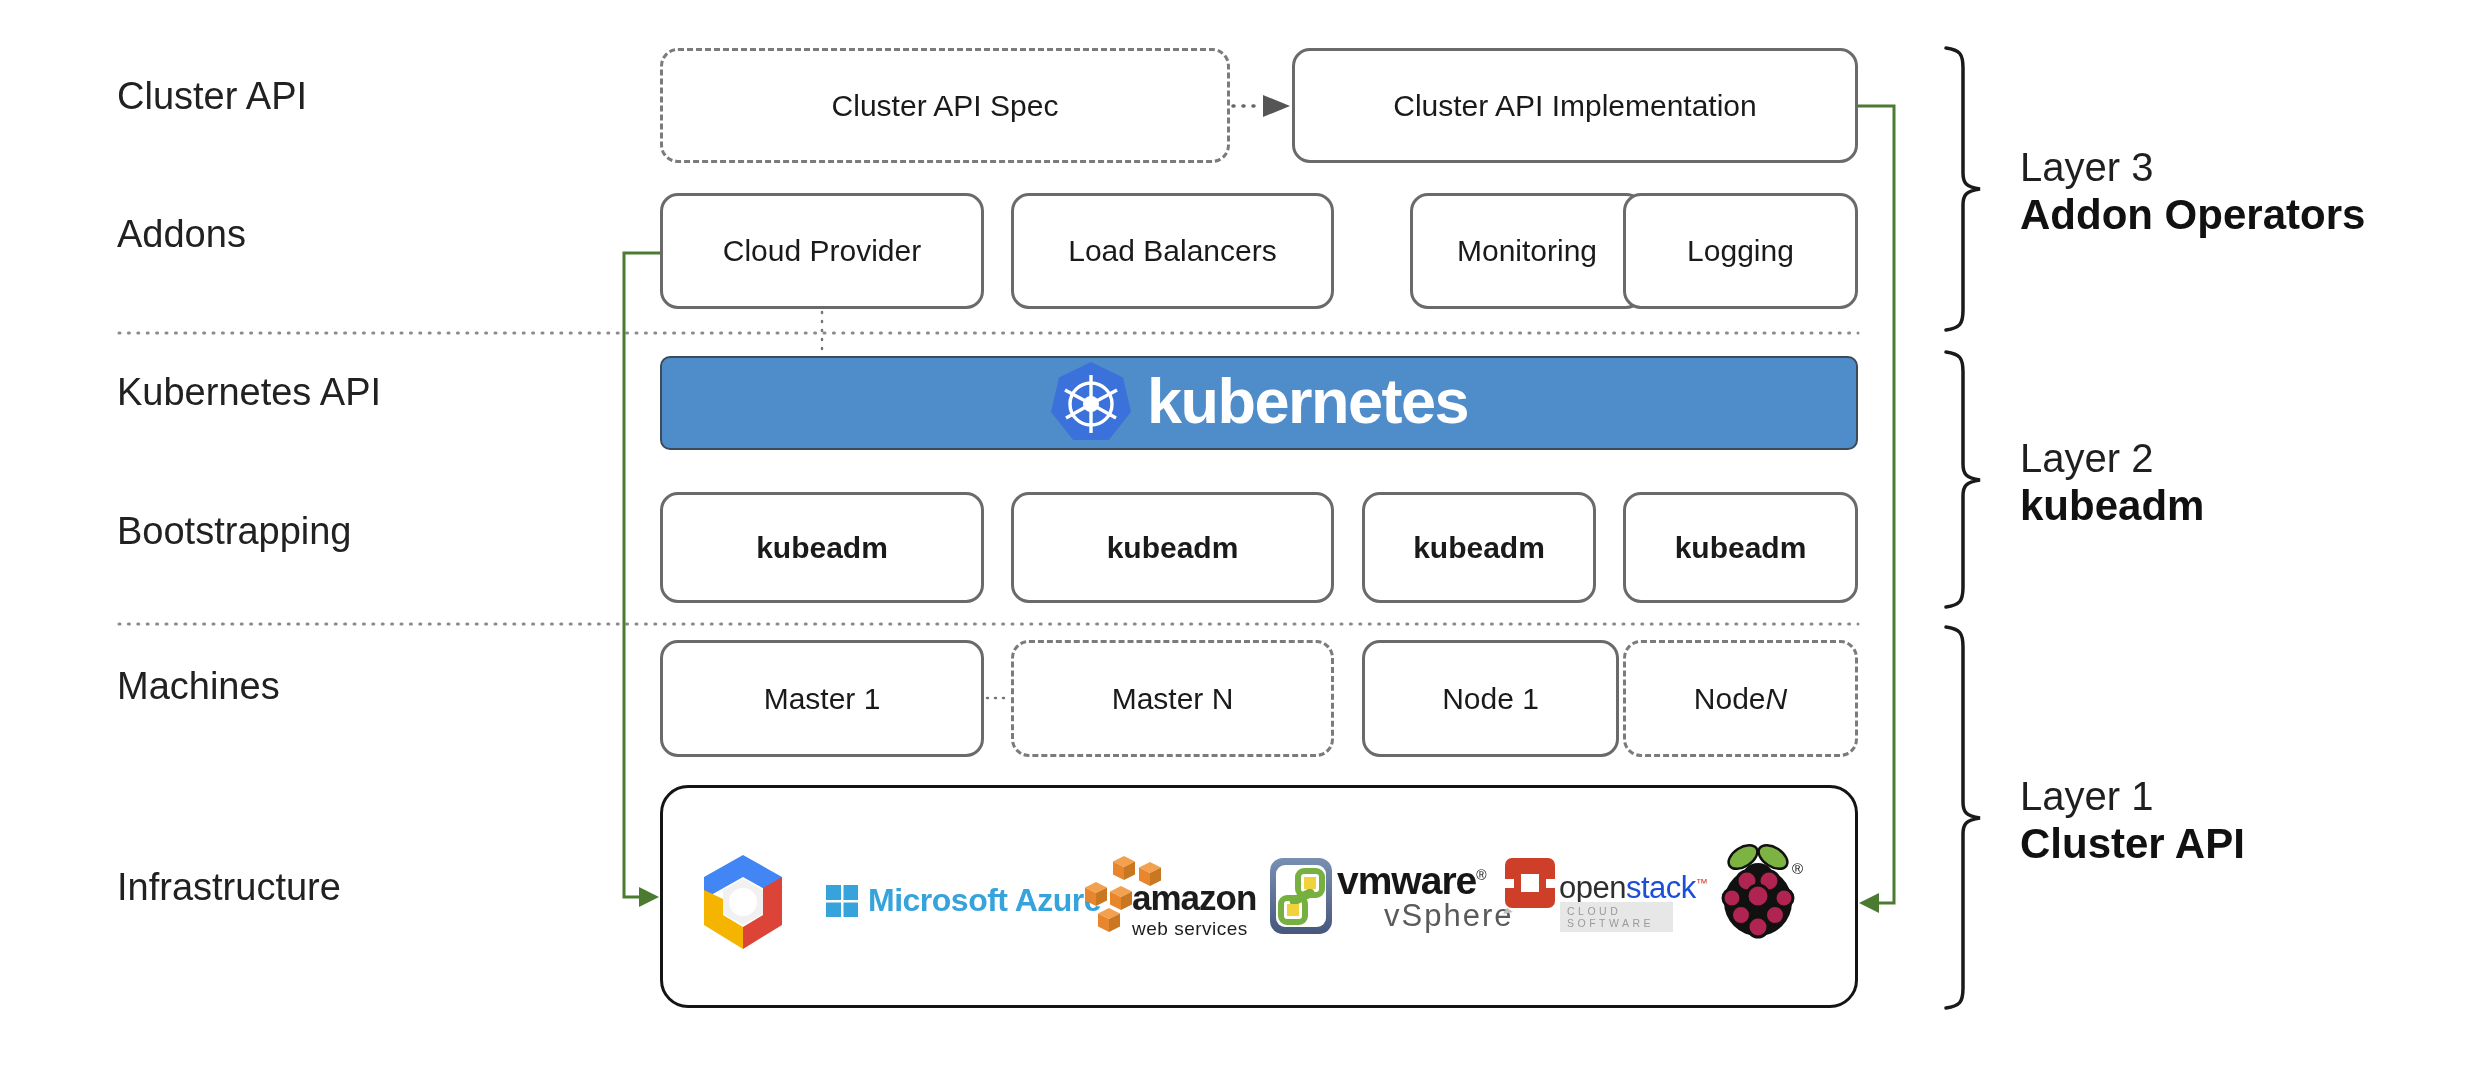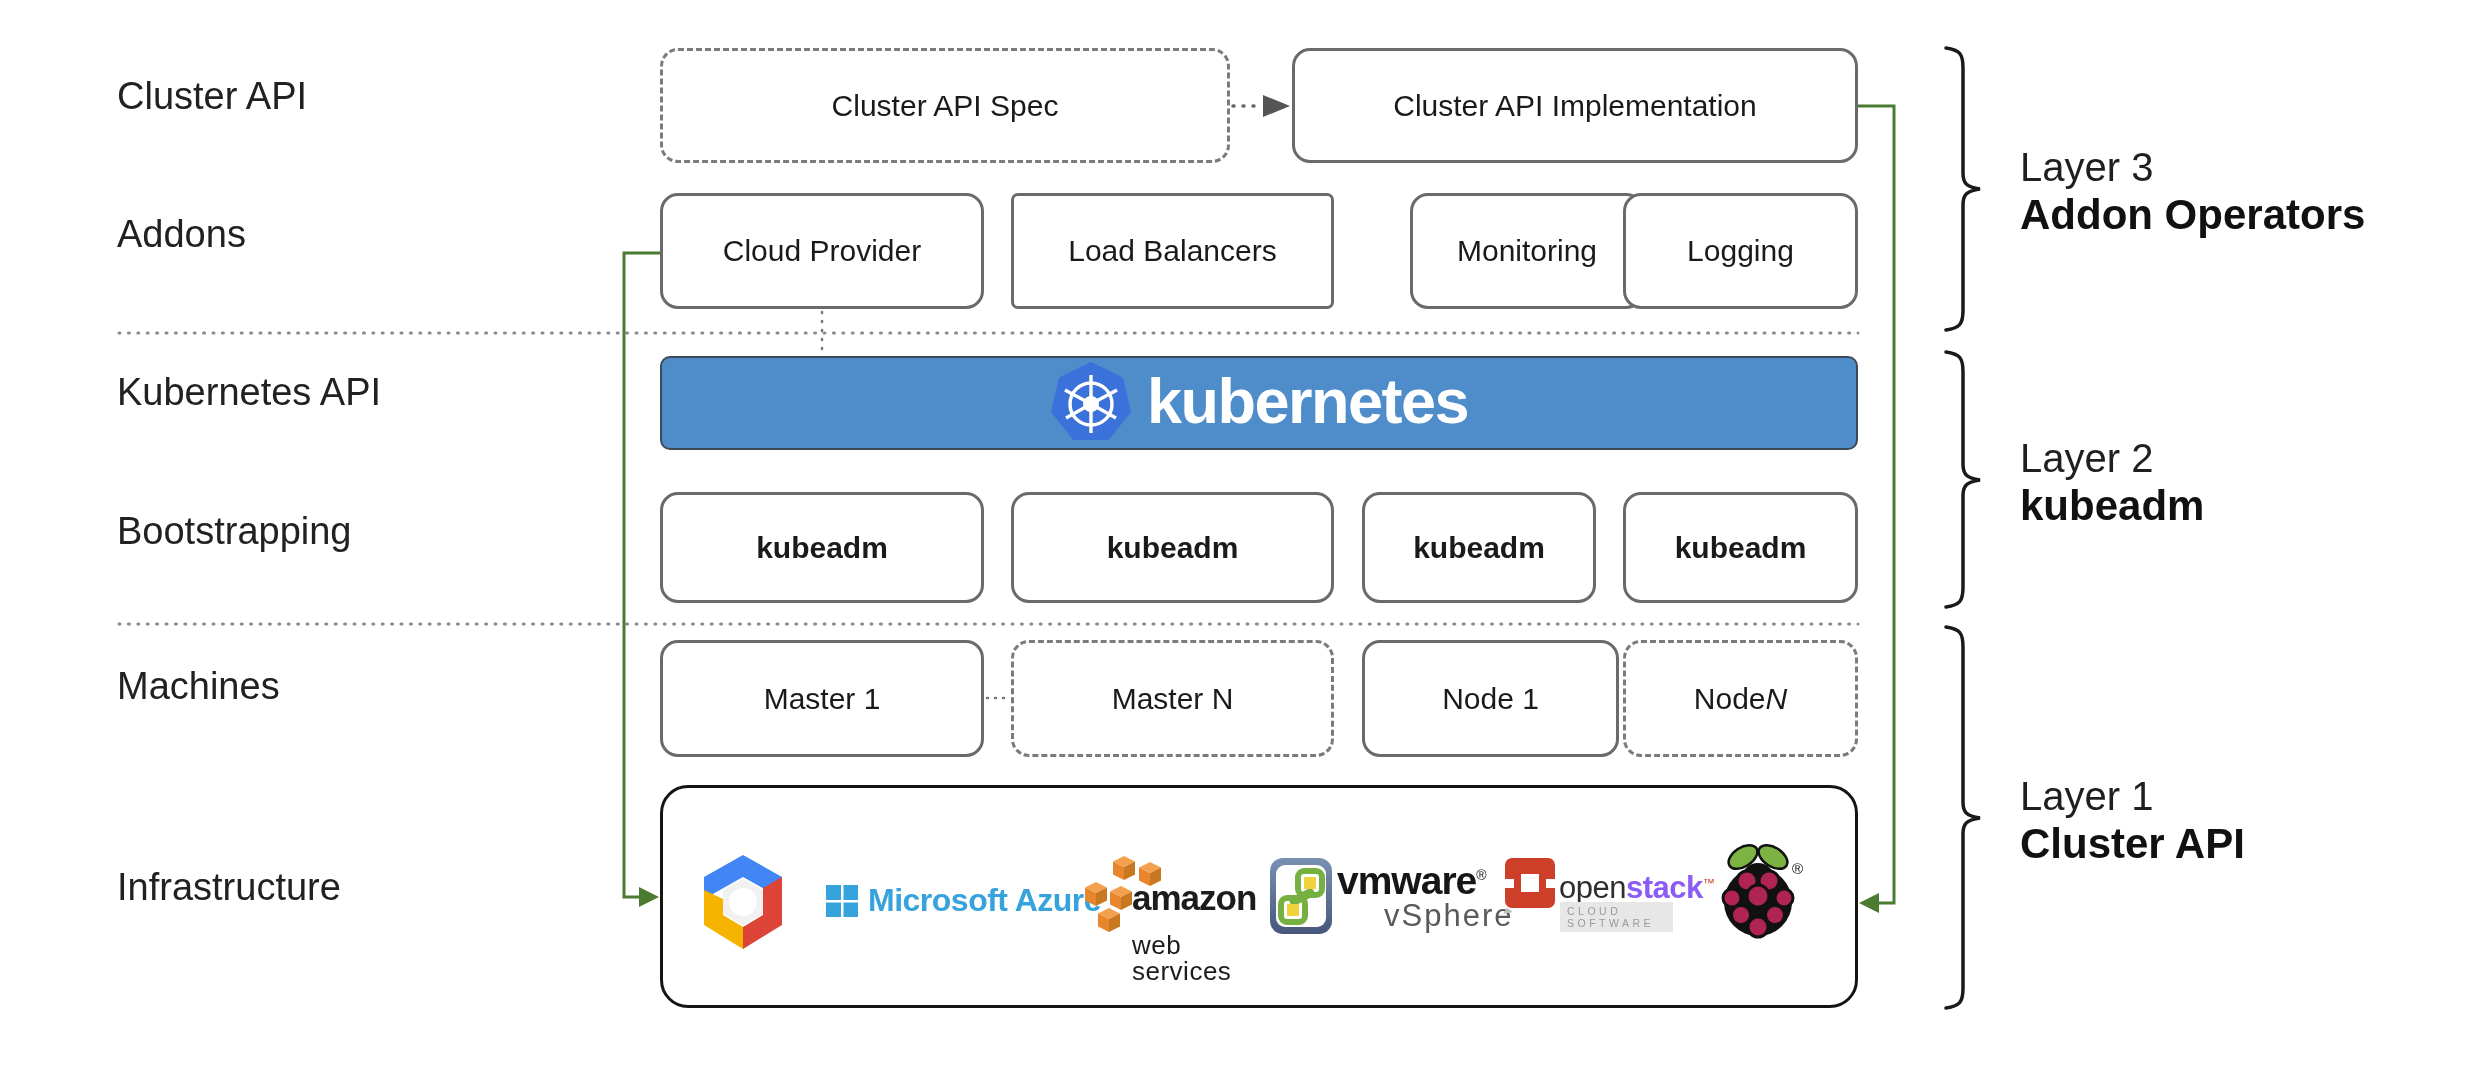--- a/index.html
+++ b/index.html
@@ -33,29 +33,29 @@
   }
   .layer-label{position:absolute;left:2020px;line-height:48px;white-space:nowrap;}
   .layer-label .l1{font-size:40px;color:#1f1f1f;}
   .layer-label .l2{font-size:42px;color:#111111;font-weight:bold;}
   .logo{position:absolute;}
   .azure-row{position:absolute;left:826px;top:882px;display:flex;align-items:center;gap:10px;}
   .azure-text{font-size:32px;font-weight:600;color:#36A3DC;letter-spacing:-0.5px;}
   .aws-group{position:absolute;left:1083px;top:856px;width:180px;height:80px;}
   .aws-text{position:absolute;left:49px;top:24px;color:#1c1c1c;}
   .aws-line1{font-size:35px;font-weight:bold;line-height:1;letter-spacing:-1px;}
-  .aws-line2{font-size:26px;line-height:1;margin-top:17px;letter-spacing:0.5px;}
+  .aws-line2{font-size:19px;line-height:1;margin-top:4px;letter-spacing:0.5px;}
   .vmware-group{position:absolute;left:1270px;top:856px;width:210px;height:82px;}
   .vmware-line1{position:absolute;left:67px;top:3px;font-size:39px;font-weight:800;color:#161616;letter-spacing:-1px;}
   .vmware-reg{font-size:14px;vertical-align:super;font-weight:400;}
   .vmware-line2{position:absolute;left:70px;top:42px;font-size:31px;color:#5a5a5a;letter-spacing:2px;margin-left:44px;}
   .os-group{position:absolute;left:1503px;top:856px;width:170px;height:64px;}
   .os-text{position:absolute;left:56px;top:14px;font-size:31px;letter-spacing:-0.5px;}
   .os-open{color:#2e2e2e;}
-  .os-stack{color:#8b5cf6;font-weight:700;}
+  .os-stack{color:#1d4ed8;font-weight:400;}
   .os-tm{font-size:12px;color:#D13A27;vertical-align:super;}
   .os-sub{position:absolute;left:57px;top:46px;background:#e7e7e7;color:#9a9a9a;
     font-size:10.5px;letter-spacing:3.5px;padding:3px 7px;}
   svg{display:block;}
 </style>
 </head>
 <body>
 
 <div id="canvas">
 
@@ -93,21 +93,21 @@
   <div class="dbox dashed" style="left:660px;top:48px;width:570px;height:115px;">
     <span>Cluster API Spec</span>
   </div>
   <div class="dbox" style="left:1292px;top:48px;width:566px;height:115px;">
     <span>Cluster API Implementation</span>
   </div>
 
   <div class="dbox" style="left:660px;top:193px;width:324px;height:116px;">
     <span>Cloud Provider</span>
   </div>
-  <div class="dbox" style="left:1011px;top:193px;width:323px;height:116px;border-radius:7px;">
+  <div class="dbox" style="left:1011px;top:193px;width:323px;height:116px;">
     <span>Load Balancers</span>
   </div>
   <div class="dbox" style="left:1410px;top:193px;width:234px;height:116px;">
     <span>Monitoring</span>
   </div>
   <div class="dbox" style="left:1623px;top:193px;width:235px;height:116px;">
     <span>Logging</span>
   </div>
 
   <div class="banner">

